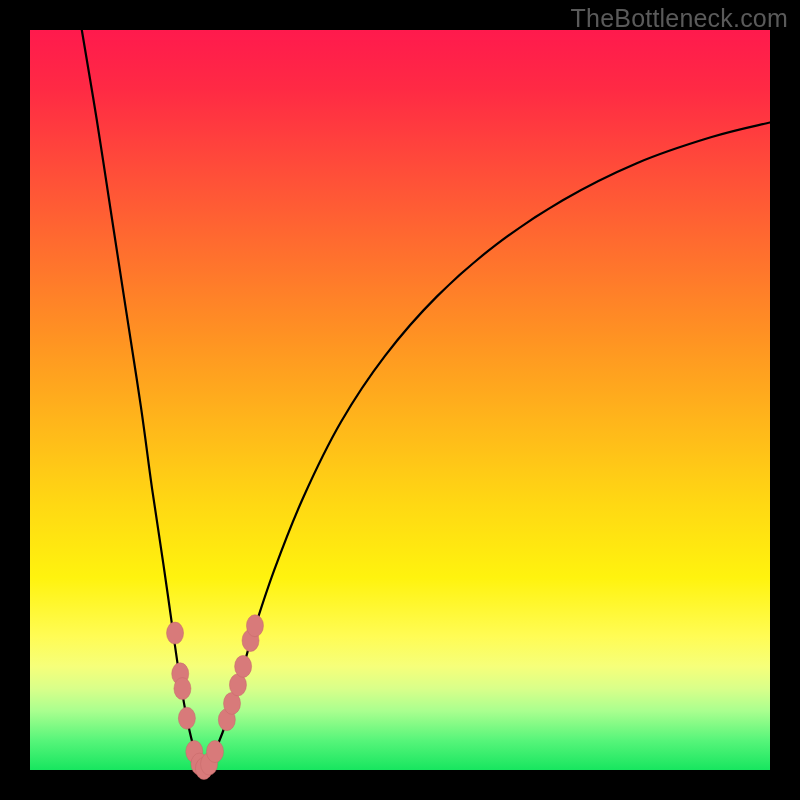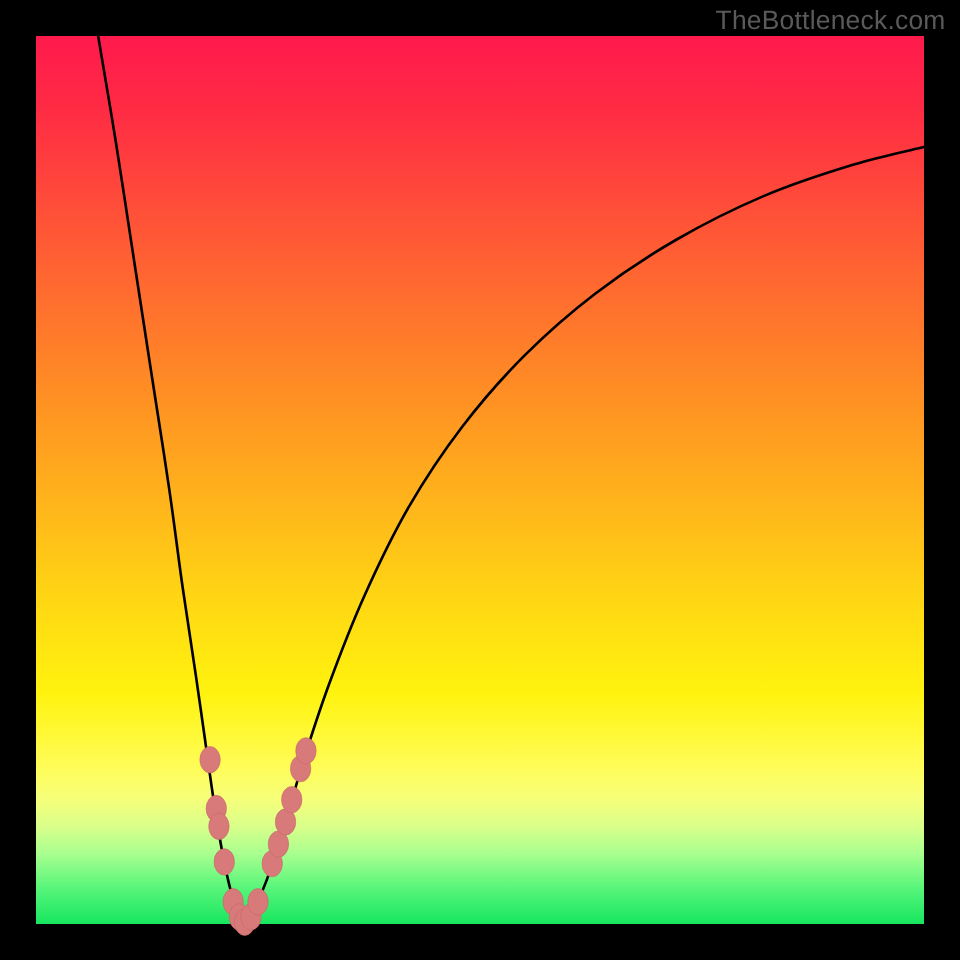--- a/index.html
+++ b/index.html
@@ -38,21 +38,21 @@
       #aaff8f 92%,
       #57f57a 96%,
       #17e65f 100%
     );
   }
   .watermark {
     position: absolute;
     top: 4px;
     right: 12px;
     color: #5a5a5a;
-    font-size: 22px;
+    font-size: 25px;
     font-weight: 500;
     letter-spacing: 0.2px;
     user-select: none;
   }
   svg.curves {
     position: absolute;
     left: 0;
     top: 0;
     width: 740px;
     height: 740px;

